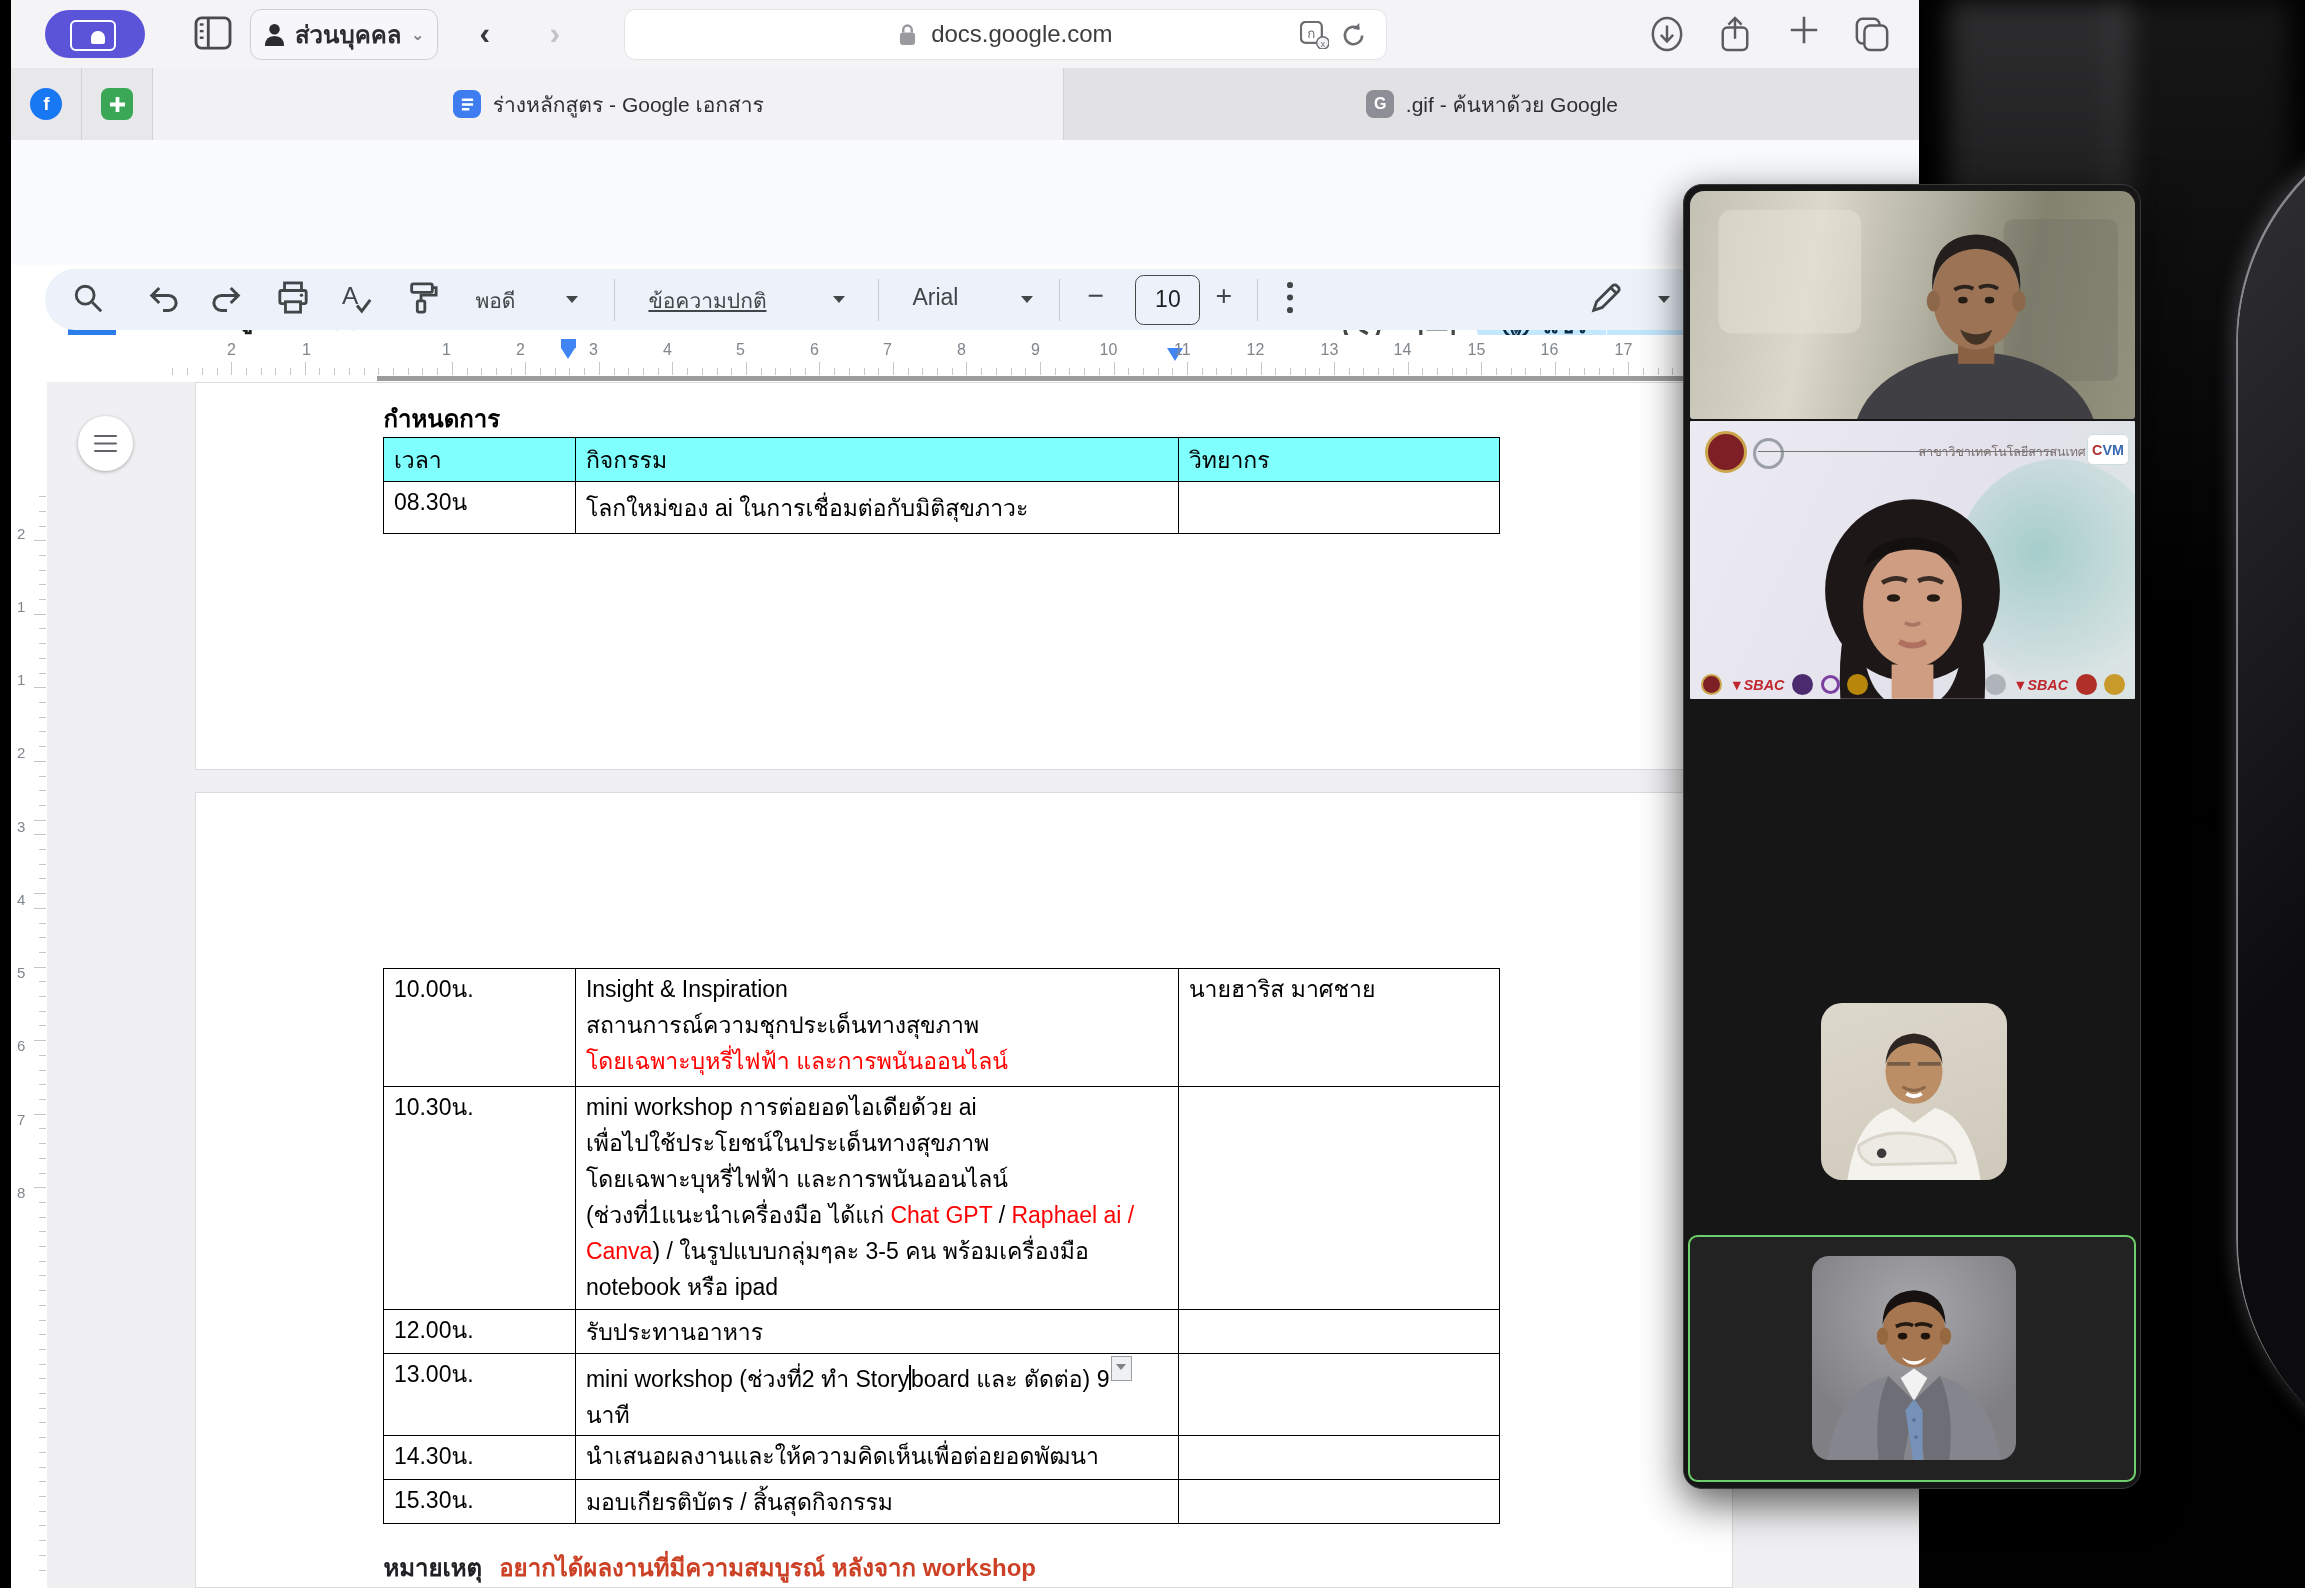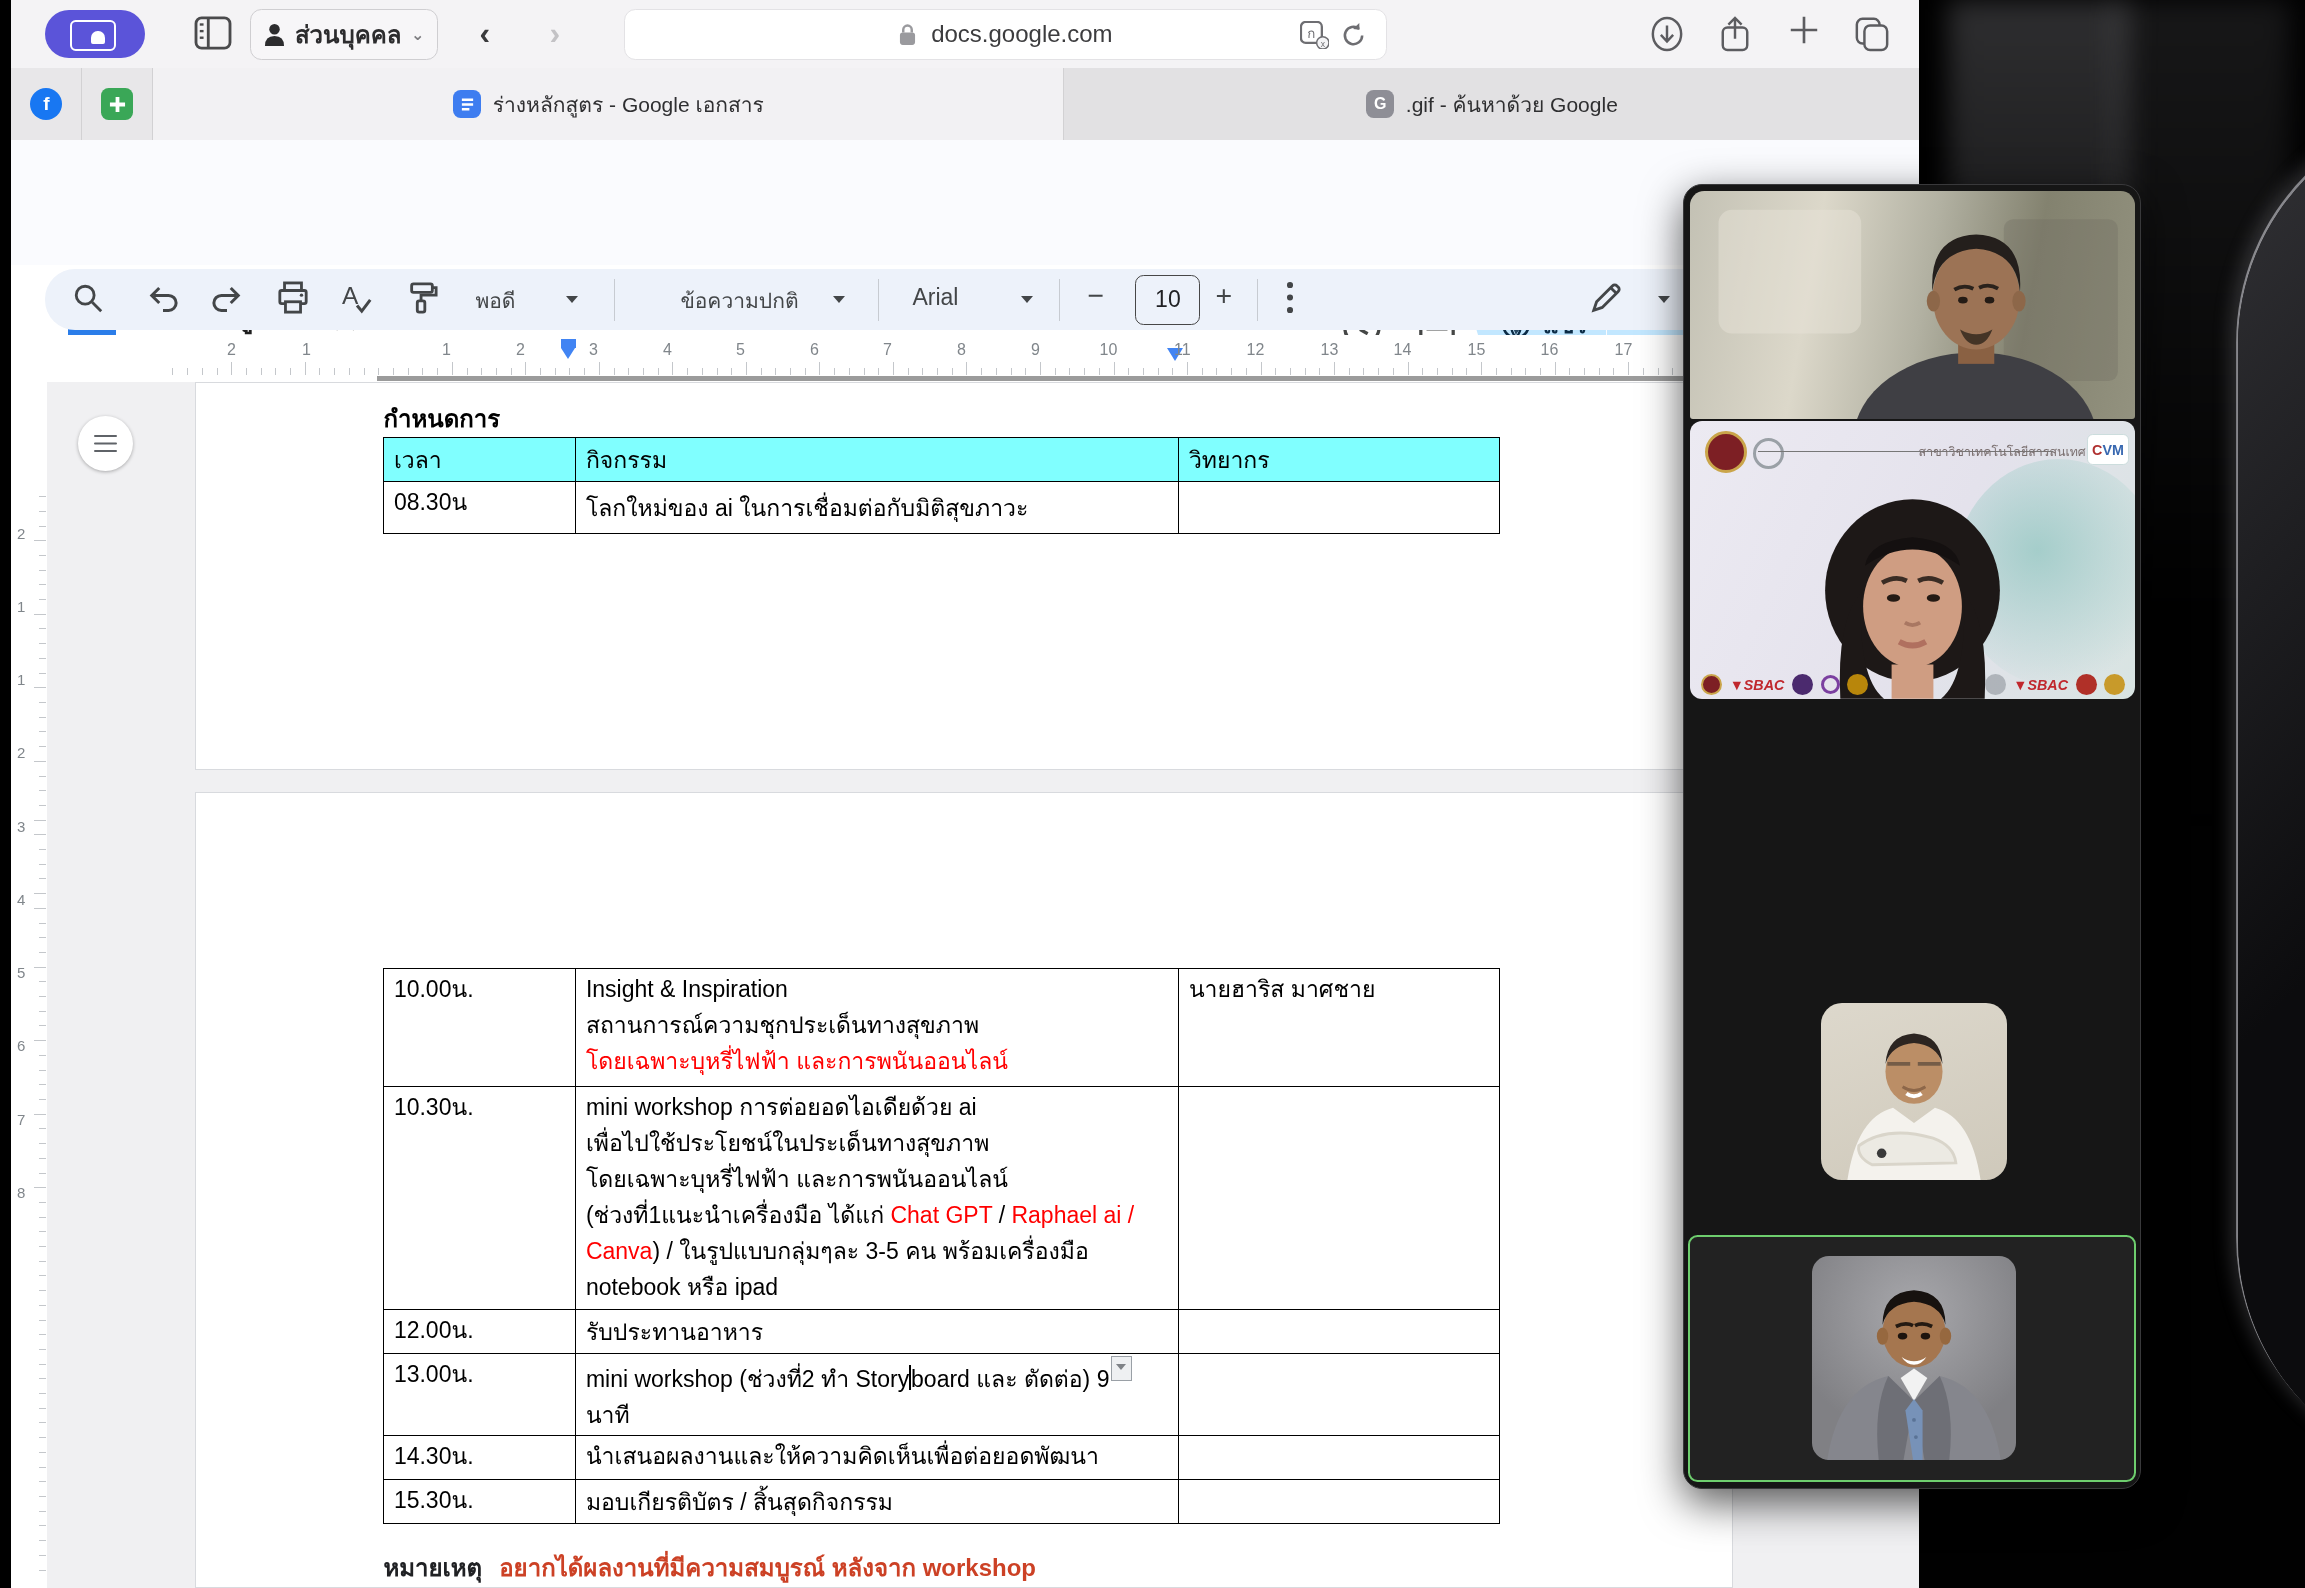--- a/index.html
+++ b/index.html
@@ -84,21 +84,21 @@
   .spellchip{display:inline-block;width:19px;height:23px;border:1px solid #9aa0a6;background:#eef0f2;vertical-align:5.7px;margin-left:1.9px;position:relative;}
   .spellchip:before{content:"";position:absolute;left:3.8px;top:7.6px;border-left:5.7px solid transparent;border-right:5.7px solid transparent;border-top:6.7px solid #7e8287;}
   #note-line{left:372px;top:1548px;font-size:24px;font-weight:700;}
   #note-line .ntxt{color:#cc4125;margin-left:17px;font-weight:600;}
   
   #meet{left:1683px;top:184px;width:458px;height:1305px;background:#161616;border:1px solid #39393b;border-radius:19px;
         box-shadow:0 13.3px 42px rgba(0,0,0,.65);box-sizing:border-box;}
   .vid{position:absolute;left:5.7px;width:445px;overflow:hidden;}
   #vid1{top:5.7px;height:228px;border-radius:14.3px 14.3px 2.9px 2.9px;
         background:linear-gradient(100deg,#c3c1b4,#dcd8ca 28%,#b2b1a2 52%,#83826f 74%,#93927f);}
-  #vid2{top:236px;height:278px;border-radius:12px;background:linear-gradient(115deg,#eceaf2,#e4e2ec 55%,#d8e4e2);}
+  #vid2{top:236px;height:278px;border-radius:1px;background:linear-gradient(115deg,#eceaf2,#e4e2ec 55%,#d8e4e2);}
   #vid2 .swirl{position:absolute;right:-28.5px;top:38px;width:209px;height:228px;border-radius:50%;
         background:radial-gradient(circle at 40% 40%,rgba(150,200,195,.8),rgba(170,210,205,.25) 60%,transparent 75%);}
   .slideline{position:absolute;left:68px;top:30px;width:295px;height:1px;background:#777;}
   .slidetext{position:absolute;right:49px;top:21px;font-size:12.4px;color:#7a6f6f;}
   .cvm{position:absolute;right:5.7px;top:13.3px;width:40px;height:28.5px;background:#fff;border-radius:5.7px;border:1px solid #cdd;
        display:flex;align-items:center;justify-content:center;font-size:14.3px;font-weight:700;color:#b03030;}
   .cvm b{color:#3868b0;}
   .emb{position:absolute;border-radius:50%;}
   .logorow{position:absolute;bottom:3.8px;font-size:14.3px;font-weight:700;font-style:italic;color:#c0272d;display:flex;align-items:center;gap:7.6px;}
   .dot{width:21px;height:21px;border-radius:50%;display:inline-block;}
@@ -322,21 +322,21 @@
       <div class="abs" style="left:361px;top:12.4px;">
         <svg class="ic" width="32" height="34" viewBox="0 0 34 36">
           <rect x="6" y="3" width="22" height="9" rx="2" fill="none" stroke="#434648" stroke-width="3"></rect>
           <path d="M28 7 h4 v8 h-16 v6" fill="none" stroke="#434648" stroke-width="3"></path>
           <rect x="12" y="21" width="8" height="12" rx="2" fill="none" stroke="#434648" stroke-width="3"></rect>
         </svg>
       </div>
       <span class="tool-txt" style="left:430px;">พอดี</span>
       <span class="tri-sm" style="left:521px;"></span>
       <span class="tool-sep" style="left:569px;"></span>
-      <span class="tool-txt" style="left:635px;">ข้อความปกติ</span>
+      <span class="tool-txt" style="left:603px;text-decoration:underline;">ข้อความปกติ</span>
       <span class="tri-sm" style="left:788px;"></span>
       <span class="tool-sep" style="left:833px;"></span>
       <span class="tool-txt" style="left:867px;font-size:23px;">Arial</span>
       <span class="tri-sm" style="left:976px;"></span>
       <span class="tool-sep" style="left:1014px;"></span>
       <span class="tool-txt" style="left:1042px;top:9.5px;font-size:28.5px;">−</span>
       <div id="size-box">10</div>
       <span class="tool-txt" style="left:1170px;top:9.5px;font-size:28.5px;">+</span>
       <span class="tool-sep" style="left:1212px;"></span>
       <span class="dots3"></span>

